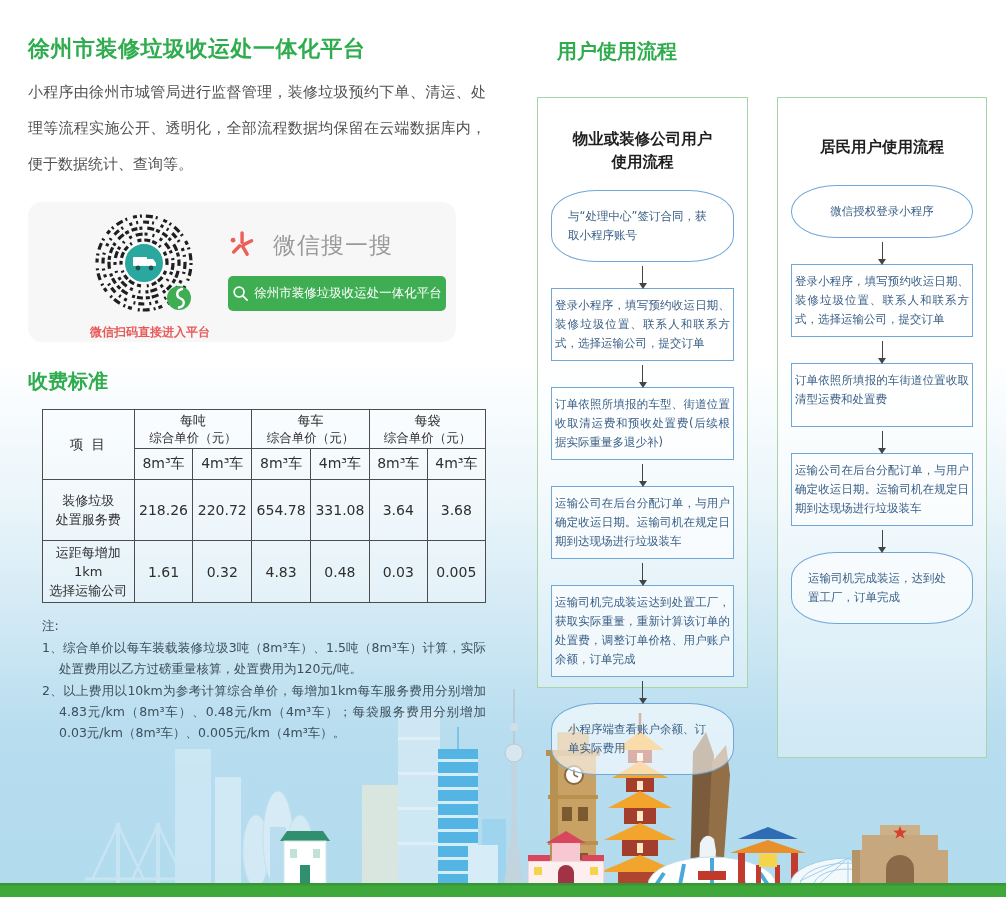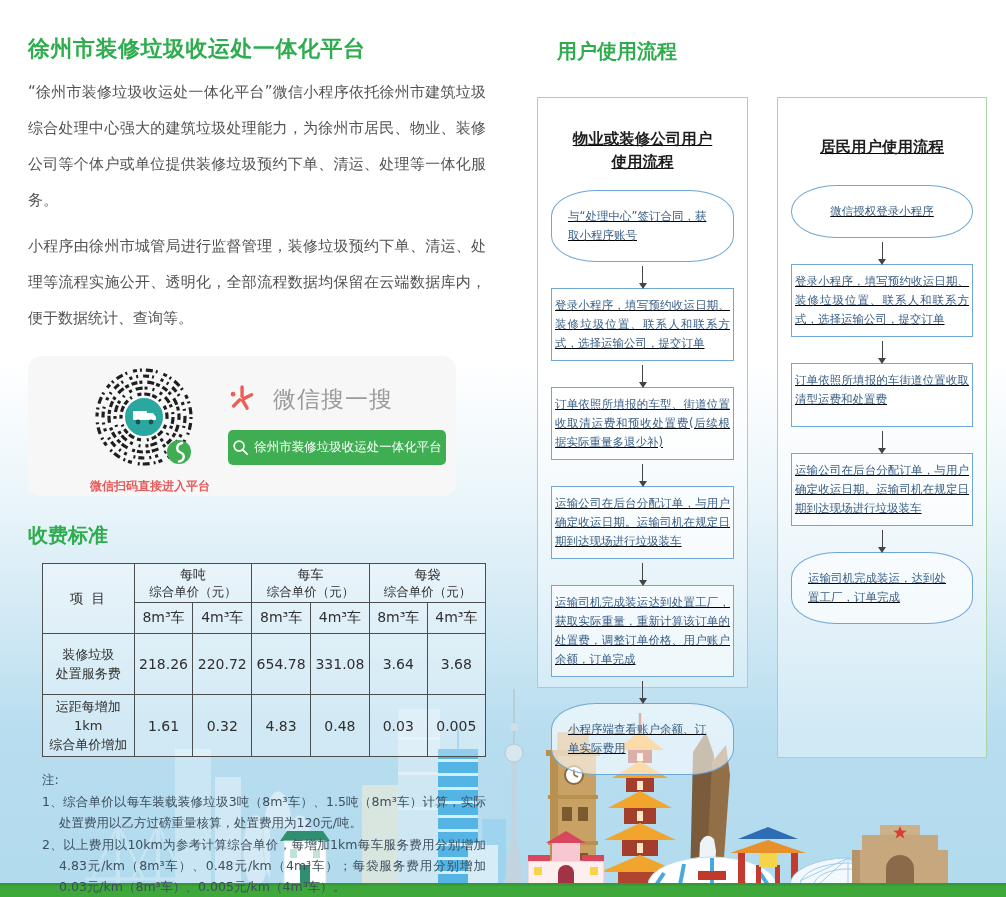--- a/index.html
+++ b/index.html
@@ -42,21 +42,21 @@
   .val-cell{font-size:14px;height:56px;}
   .item-hdr{font-size:13.5px;letter-spacing:2px;}
   .notes{margin:12px 0 0 14px;width:444px;font-size:12.5px;line-height:21px;color:#3d4e5c;}
   .note-line{padding-left:17px;text-indent:-17px;margin-top:1px;text-align:justify;}
   .note-title{padding-left:0;text-indent:0;}
   
   .flows-title{position:absolute;left:557px;top:38px;font-size:20px;font-weight:bold;color:#2fad4e;z-index:2;margin:0;}
   .flow-panel{
     position:absolute;top:97px;z-index:2;border:1px solid #a8d4a8;
     background:linear-gradient(180deg,rgba(255,255,255,.95) 0%,rgba(255,255,255,.55) 55%,rgba(236,247,252,.45) 100%);
-    box-sizing:border-box;padding:30px 13px 0 13px;text-decoration:underline;
+    box-sizing:border-box;padding:30px 13px 0 13px;
   }
   .panel-1{left:537px;width:211px;height:591px;}
   .panel-2{left:777px;width:210px;height:661px;}
   .panel-title{font-size:15.5px;font-weight:bold;color:#1f1f1f;text-align:center;line-height:23px;margin:0 0 16px 0;}
   .panel-2 .panel-title{margin-top:8px;margin-bottom:26px;}
   .node{
     box-sizing:border-box;border:1px solid #6fa7d8;background:rgba(255,255,255,.6);
     color:#3b6087;font-size:11.5px;line-height:19px;padding:7px 3px;text-align:justify;
   }
   .node.stadium{border-radius:45px/26px;text-align:left;padding:16px 16px;}
@@ -68,21 +68,20 @@
   
   .skyline{position:absolute;left:0;bottom:0;width:1006px;height:260px;z-index:1;}
 </style>
 </head>
 <body>
 
 <div class="page">
 
   <div class="left-col">
     <h1 class="main-title">徐州市装修垃圾收运处一体化平台</h1>
-    <p class="intro-p"> “徐州市装修垃圾收运处一体化平台”微信小程序依托徐州市建筑垃圾综合处理中心强大的建筑垃圾处理能力，为徐州市居民、物业、装修公司等个体户或单位提供装修垃圾预约下单、清运、处理等一体化服务。</p>
     <p class="intro-p">小程序由徐州市城管局进行监督管理，装修垃圾预约下单、清运、处理等流程实施公开、透明化，全部流程数据均保留在云端数据库内，便于数据统计、查询等。</p>
 
     <div class="qr-panel">
       <div class="qr-block">
         <span>
           <svg width="106" height="106" viewBox="0 0 106 106">
             <g fill="none" stroke="#1f1f1f" stroke-width="3.2">
               <circle cx="51" cy="51" r="47" stroke-dasharray="2 4 7 3 2 6 4 3"></circle>
               <circle cx="51" cy="51" r="41" stroke-dasharray="6 3 2 7 3 4 2 5"></circle>
               <circle cx="51" cy="51" r="35" stroke-dasharray="3 5 7 2 4 3 6 2"></circle>
@@ -164,21 +163,21 @@
 处置服务费</td>
         <td class="val-cell">218.26</td>
         <td class="val-cell">220.72</td>
         <td class="val-cell">654.78</td>
         <td class="val-cell">331.08</td>
         <td class="val-cell">3.64</td>
         <td class="val-cell">3.68</td>
       </tr>
       <tr>
         <td class="item-cell prewrap">运距每增加1km
-综合单价增加</td>
+选择运输公司</td>
         <td class="val-cell">1.61</td>
         <td class="val-cell">0.32</td>
         <td class="val-cell">4.83</td>
         <td class="val-cell">0.48</td>
         <td class="val-cell">0.03</td>
         <td class="val-cell">0.005</td>
       </tr>
     </tbody>
       </table>
 

